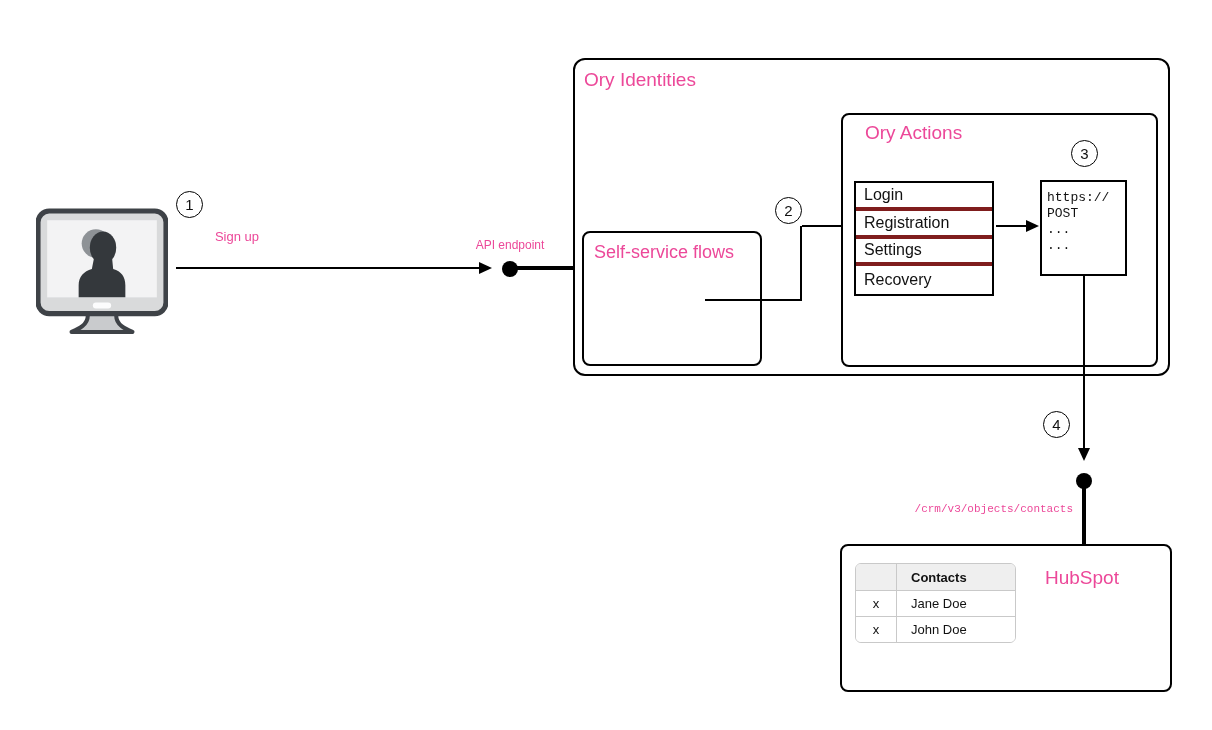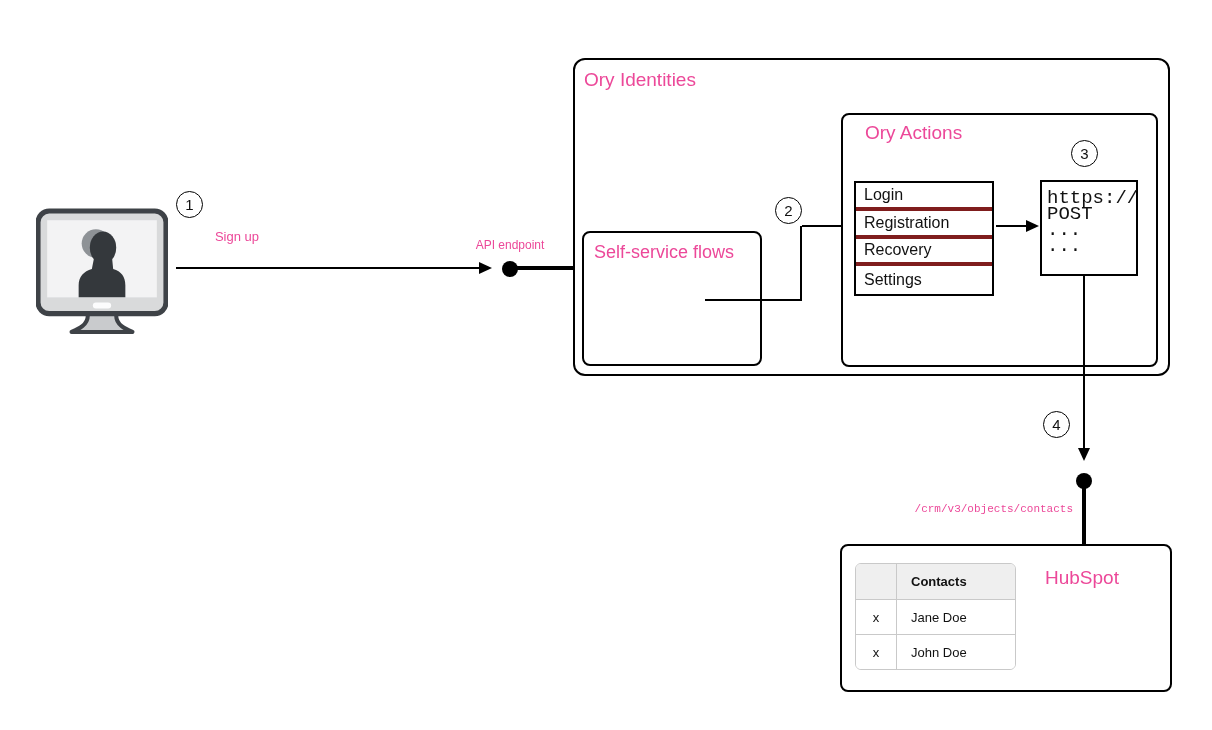--- a/index.html
+++ b/index.html
@@ -26,30 +26,30 @@
   .dot { position:absolute; width:16px; height:16px; background:#000; border-radius:50%; z-index:4; }
 
   
   .flow-table { position:absolute; left:854px; top:181px; width:140px;
                 border:2px solid #000; background:#fff; }
   .flow-row   { height:27.8px; display:flex; align-items:center; padding-left:8px;
                 font-size:16px; border-bottom:4px solid #7f1d1d; background:#fff; }
   .flow-row:last-child { border-bottom:none; }
 
   
-  .code-box { position:absolute; left:1040px; top:180px; width:98px; height:96px;
+  .code-box { position:absolute; left:1040px; top:180px; width:87px; height:96px;
               border:2.5px solid #000; background:#fff; padding:8px 5px;
-              font-family:"Liberation Mono", monospace; font-size:19px;
+              font-family:"Liberation Mono", monospace; font-size:13px;
               line-height:16px; color:#111; }
 
   
   .contacts-table { position:absolute; left:855px; top:563px; width:161px;
                     border:1px solid #c9c9c9; border-radius:6px; overflow:hidden;
                     background:#fff; font-size:13px; }
-  .ct-row { display:flex; height:35px; align-items:center; background:#fff; }
+  .ct-row { display:flex; height:26px; align-items:center; background:#fff; }
   .ct-row.header { background:#efefef; font-weight:bold; }
   .ct-row + .ct-row { border-top:1px solid #c9c9c9; }
   .ct-c1 { width:41px; height:100%; border-right:1px solid #c9c9c9;
            display:flex; align-items:center; justify-content:center; }
   .ct-c2 { flex:1; padding-left:14px; }
 </style>
 </head>
 <body>
 
 <div id="canvas">
@@ -92,22 +92,22 @@
   <div class="arr-right" style="left:841px; top:220px;"></div>
   <div class="badge" style="left:775px; top:197px;">2</div>
 
   <div class="box" style="left:841px; top:113px; width:317px; height:254px; border-radius:8px; border-width:2.5px;"></div>
   <div class="label" style="left:865px; top:122px; font-size:19px;text-align:center;">Ory Actions</div>
   <div class="badge" style="left:1071px; top:140px;">3</div>
 
   <div class="flow-table">
     <div class="flow-row">Login</div>
     <div class="flow-row">Registration</div>
+    <div class="flow-row">Settings</div>
     <div class="flow-row">Recovery</div>
-    <div class="flow-row">Settings</div>
   </div>
 
   <div class="hline" style="left:996px; top:225px; width:30px; height:2px;"></div>
   <div class="arr-right" style="left:1026px; top:220px;"></div>
 
   <div class="code-box">
     <div>https://</div>
     <div>POST</div>
     <div>...</div>
     <div>...</div>

